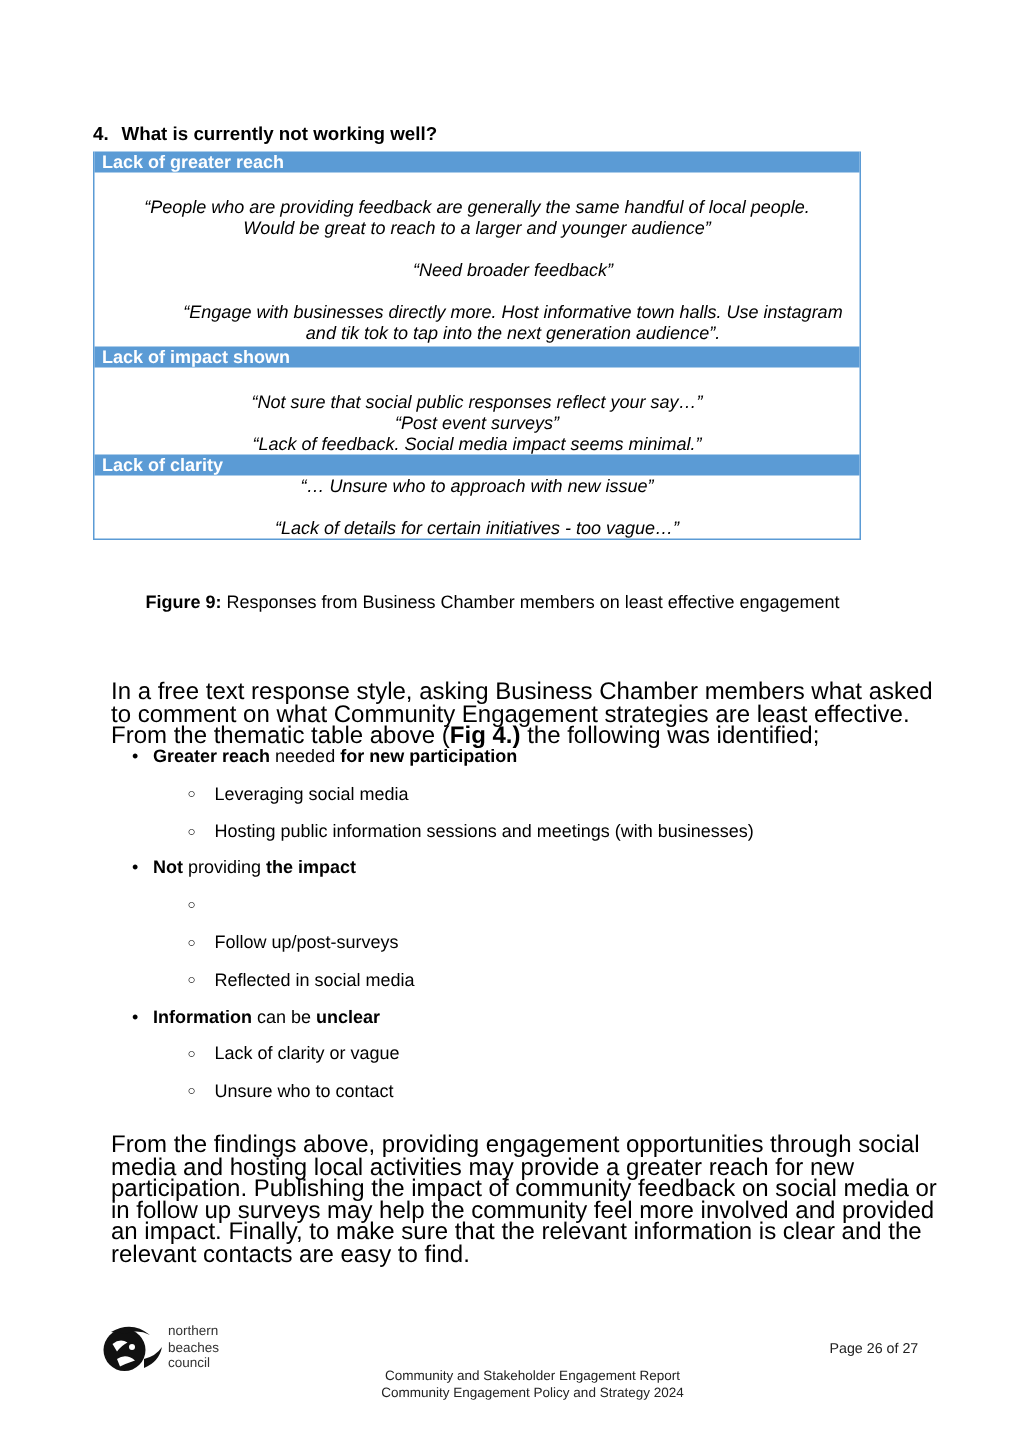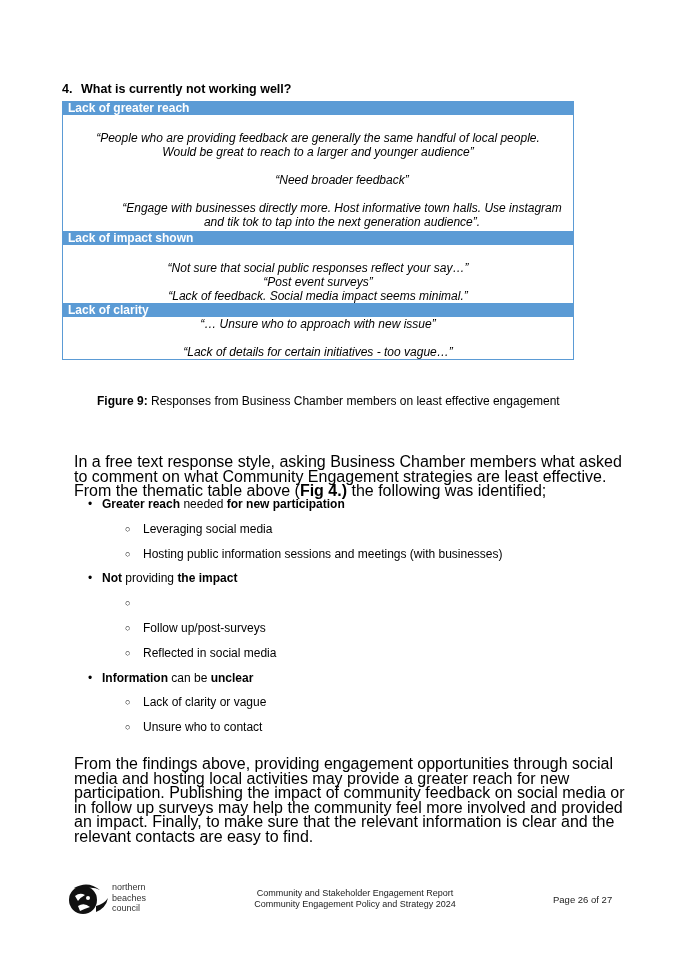--- a/index.html
+++ b/index.html
@@ -31,21 +31,21 @@
     .para2 { top: 745px; width: 566px; }
 
     .list { position: absolute; left: 62px; top: 497px; width: 560px; font-size: 12px; }
     .lvl1 { position: relative; height: 24.8px; line-height: 14px; padding-left: 40px; }
     .lvl1 .bullet { position: absolute; left: 26px; top: 0; }
     .lvl2 { position: relative; height: 24.8px; line-height: 14px; padding-left: 81px; }
     .lvl2 .bullet { position: absolute; left: 63px; top: 0; font-size: 9px; }
 
     .footer-logo { position: absolute; left: 66px; top: 880px; width: 44px; height: 38px; }
     .logo-text { position: absolute; left: 112px; top: 882px; font-size: 9px; line-height: 10.5px; color: #333; }
-    .footer-center { position: absolute; left: 240px; top: 888px; width: 230px; text-align: center; font-size: 9px; line-height: 11px; color: #222; }
+    .footer-center { position: absolute; left: 240px; top: 912px; width: 230px; text-align: center; font-size: 9px; line-height: 11px; color: #222; }
     .footer-page { position: absolute; left: 553px; top: 894px; font-size: 9.5px; color: #222; }
   </style>
 </head>
 <body>
 
 <div class="page">
 
   <div class="section-heading">
     <span class="num">4.</span><span>What is currently not working well?</span>
   </div>

